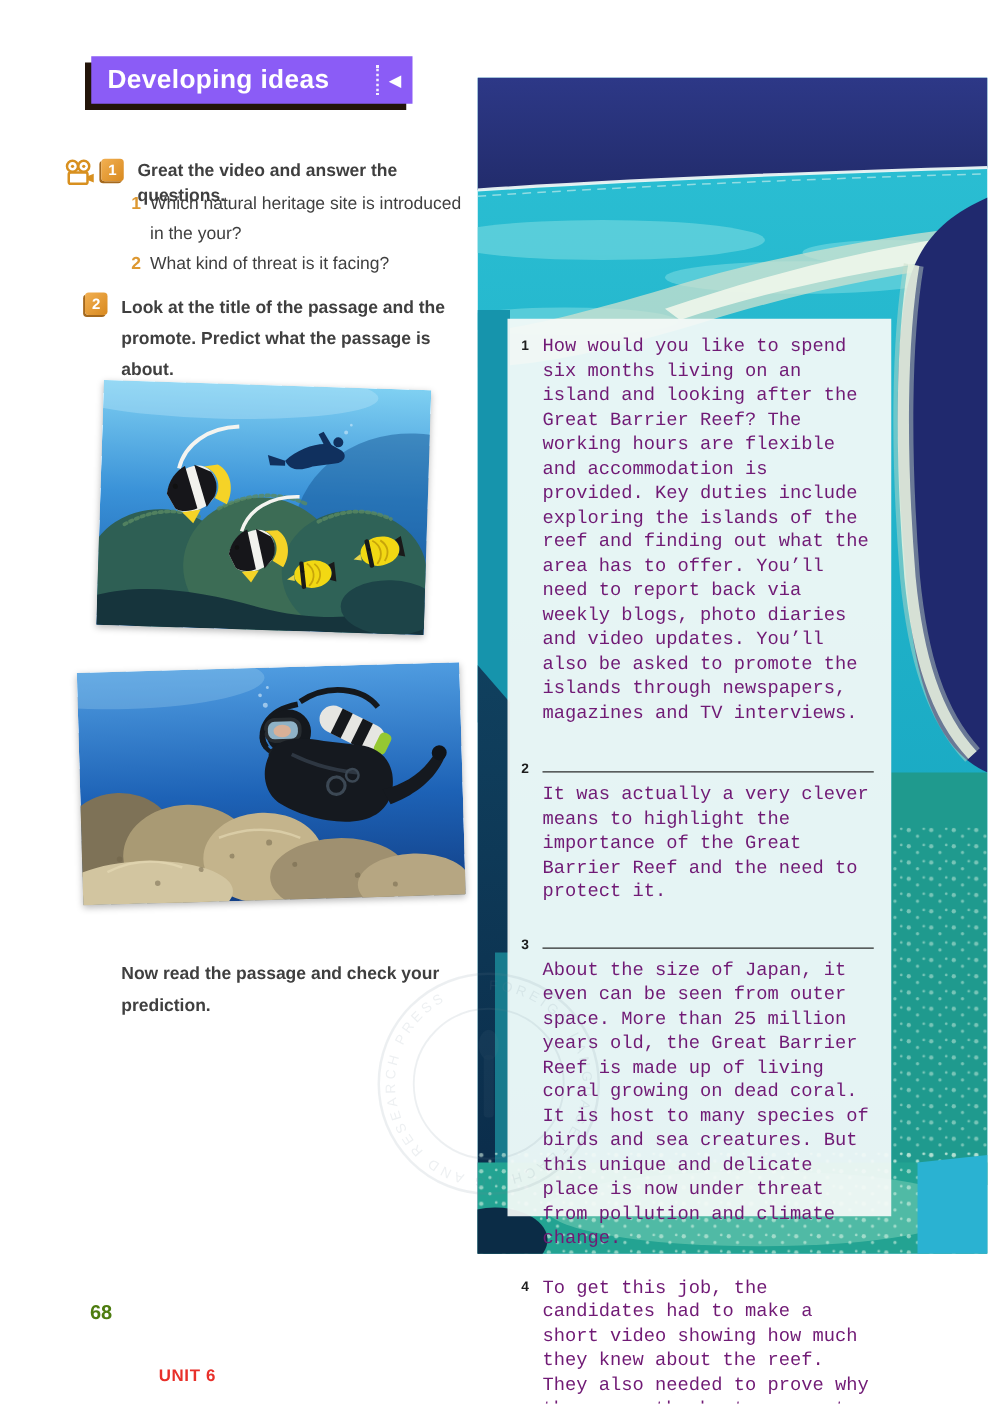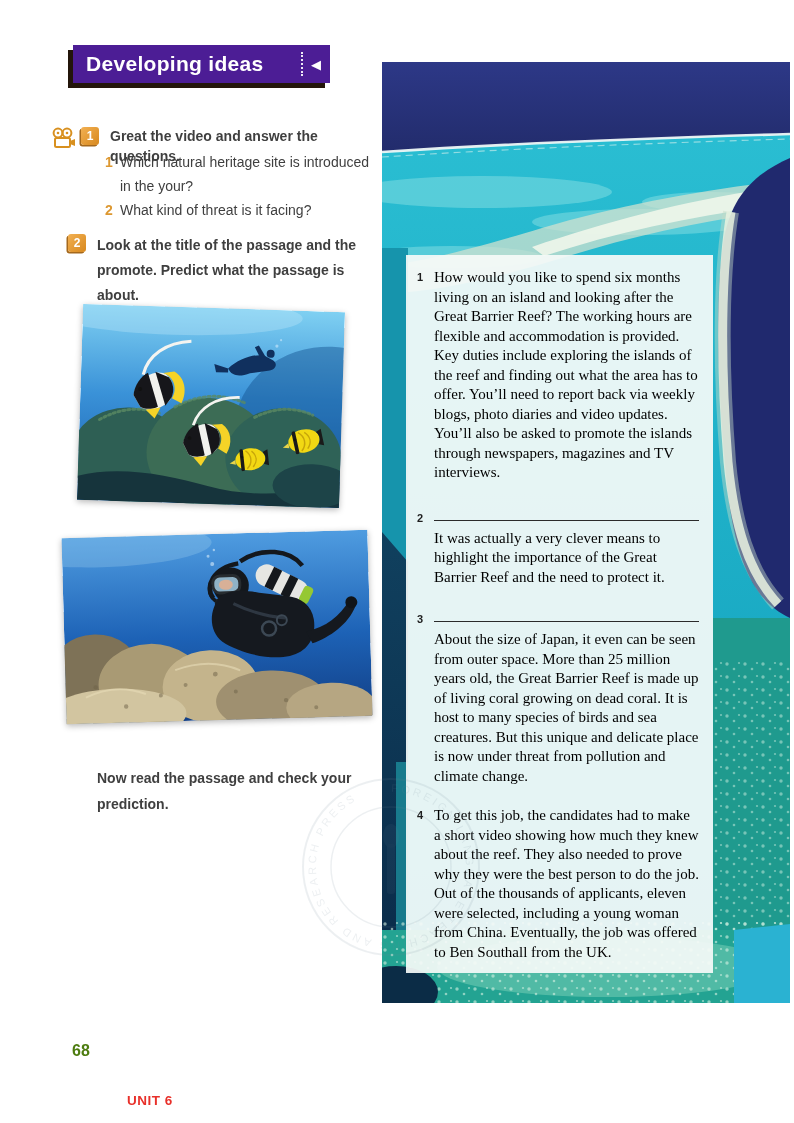--- a/index.html
+++ b/index.html
@@ -1,21 +1,21 @@
 <!DOCTYPE html>
 <html><head>
 <meta charset="utf-8">
 <style>
   html,body{margin:0;padding:0;background:#ffffff;}
   .page{position:relative;width:794px;height:1123px;background:#fff;overflow:hidden;
         font-family:"Liberation Sans",sans-serif;}
 
   
   .banner{position:absolute;left:73px;top:45px;width:257px;height:38px;
-          background:#4c1d95;box-shadow:-5px 5px 0 #23150a;
+          background:#8b5cf6;box-shadow:-5px 5px 0 #23150a;
           display:flex;align-items:center;}
   .banner-title{color:#fff;font-weight:bold;font-size:21px;letter-spacing:.3px;
                 padding-left:13px;white-space:nowrap;}
   .banner-div{width:0;height:24px;border-left:2px dotted rgba(255,255,255,.9);
               margin-left:auto;}
   .banner-arrow{color:#fff;font-size:13px;margin:0 9px 0 8px;}
 
   
   .act{position:absolute;display:flex;align-items:flex-start;}
   .numplate{width:18px;height:18px;border-radius:3px;flex:0 0 18px;
@@ -41,22 +41,22 @@
   .photo2{left:64px;top:534px;width:306px;height:186px;transform:rotate(-1.6deg);}
 
   
   .reef{position:absolute;left:382px;top:62px;width:408px;height:941px;z-index:1;}
   .reef svg{display:block;width:100%;height:100%;}
   .passage-panel{position:absolute;left:406px;top:255px;width:307px;height:718px;
                  background:rgba(245,250,247,.93);z-index:2;box-sizing:border-box;
                  padding:13px 0 0 0;}
   .pz{display:flex;padding:0 14px 0 11px;}
   .pz-num{flex:0 0 17px;font-weight:bold;font-size:11px;color:#1e1e1e;padding-top:3px;}
-  .pz-body{flex:1;font-family:Liberation Serif, serif;font-size:15px;
-           line-height:19.5px;color:#000000;}
+  .pz-body{flex:1;font-family:Liberation Mono, monospace;font-size:15px;
+           line-height:19.5px;color:#701a75;}
   .blankline{height:11px;border-bottom:1.5px solid #2b2b2b;margin-bottom:8px;}
   .mb1{margin-bottom:26px;} .mb2{margin-bottom:23px;} .mb3{margin-bottom:20px;}
 
   .watermark{position:absolute;left:296px;top:772px;width:190px;height:190px;
              z-index:3;opacity:.12;pointer-events:none;}
 
   
   .footer-page{position:absolute;left:72px;top:1042px;font-weight:bold;
                font-size:16px;color:#4d7c0f;}
   .footer-unit{position:absolute;left:127px;top:1093px;font-weight:bold;

